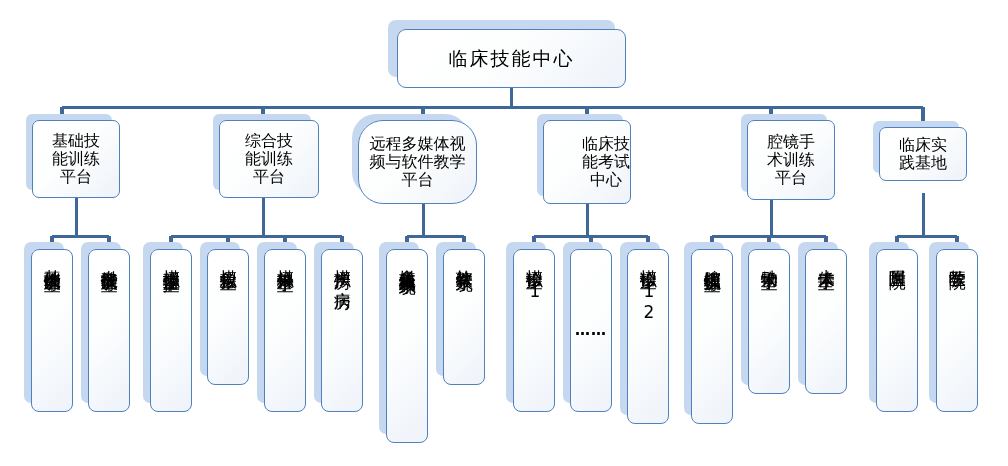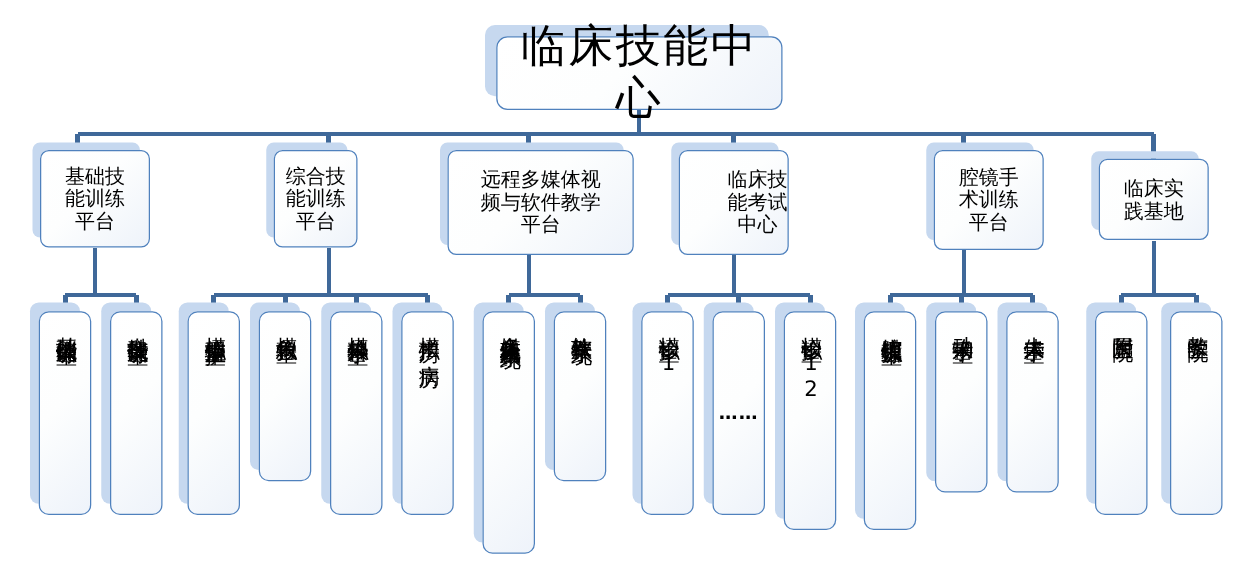--- a/index.html
+++ b/index.html
@@ -41,21 +41,21 @@
     line-height:1.12;
     font-weight:400;
     letter-spacing:0px;
     color:#000;
   }
   
   .node.root{
     border-radius:9px;
     box-shadow:-10px -10px 0 -1px #c6d8ef;
   }
-  .node.root .node-label{font-size:36px;letter-spacing:2px;}
+  .node.root .node-label{font-size:19px;letter-spacing:2px;}
   
   .node.l2 .node-label{font-size:16px;}
   
   .node.l3{
     border-radius:8px;
     box-shadow:-8px -8px 0 -1px #c6d8ef;
     align-items:flex-start;
     padding-top:6px;
   }
   .node.l3 .node-label{
@@ -119,33 +119,33 @@
       <line x1="897" y1="236" x2="897" y2="249" stroke="#3f6899" stroke-width="4" shape-rendering="crispEdges"></line>
       <line x1="957" y1="236" x2="957" y2="249" stroke="#3f6899" stroke-width="4" shape-rendering="crispEdges"></line>
     </svg>
   <div id="nodes-layer">
       <div class="node root" style="left: 397px; top: 29px; width: 229px; height: 59px;">
         <span class="node-label">临床技能中心</span>
       </div>
       <div class="node l2" style="left: 32px; top: 120px; width: 88px; height: 78px;">
         <span class="node-label">基础技<br>能训练<br>平台</span>
       </div>
-      <div class="node l2" style="left: 219px; top: 120px; width: 67px; height: 78px;">
+      <div class="node l2" style="left: 219px; top: 120px; width: 100px; height: 78px;">
         <span class="node-label">综合技<br>能训练<br>平台</span>
       </div>
-      <div class="node l2" style="left: 358px; top: 120px; width: 149px; height: 84px;">
+      <div class="node l2" style="left: 358px; top: 120px; width: 119px; height: 84px; border-radius: 25px;">
         <span class="node-label">远程多媒体视<br>频与软件教学<br>平台</span>
       </div>
       <div class="node l2" style="left: 543px; top: 120px; width: 88px; height: 84px; justify-content: flex-end;">
         <span class="node-label">临床技<br>能考试<br>中心</span>
       </div>
       <div class="node l2" style="left: 727px; top: 120px; width: 88px; height: 80px; margin-left: 20px;">
         <span class="node-label">腔镜手<br>术训练<br>平台</span>
       </div>
-      <div class="node l2" style="left: 879px; top: 127px; width: 88px; height: 65px;">
+      <div class="node l2" style="left: 879px; top: 127px; width: 88px; height: 54px;">
         <span class="node-label">临床实<br>践基地</span>
       </div>
       <div class="node l3" style="left: 31px; top: 249px; width: 42px; height: 163px;">
         <span class="node-label">基础技能训练室</span>
       </div>
       <div class="node l3" style="left: 88px; top: 249px; width: 42px; height: 163px;">
         <span class="node-label">专科技能训练室</span>
       </div>
       <div class="node l3" style="left: 150px; top: 249px; width: 42px; height: 163px;">
         <span class="node-label">模拟重症监护室</span>

